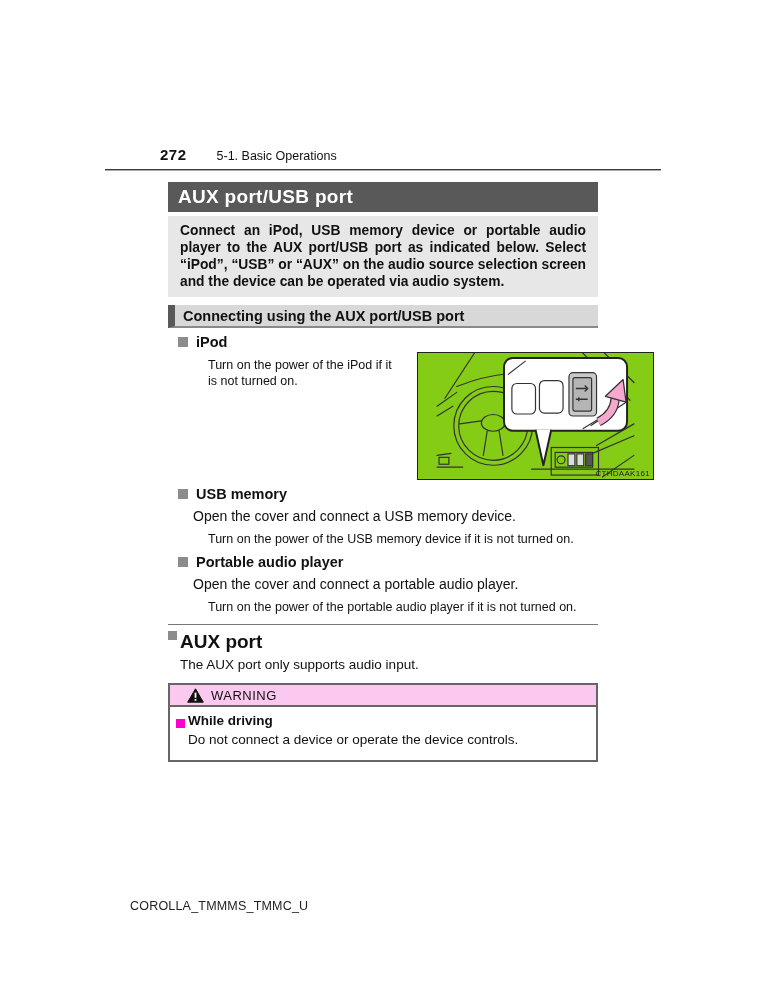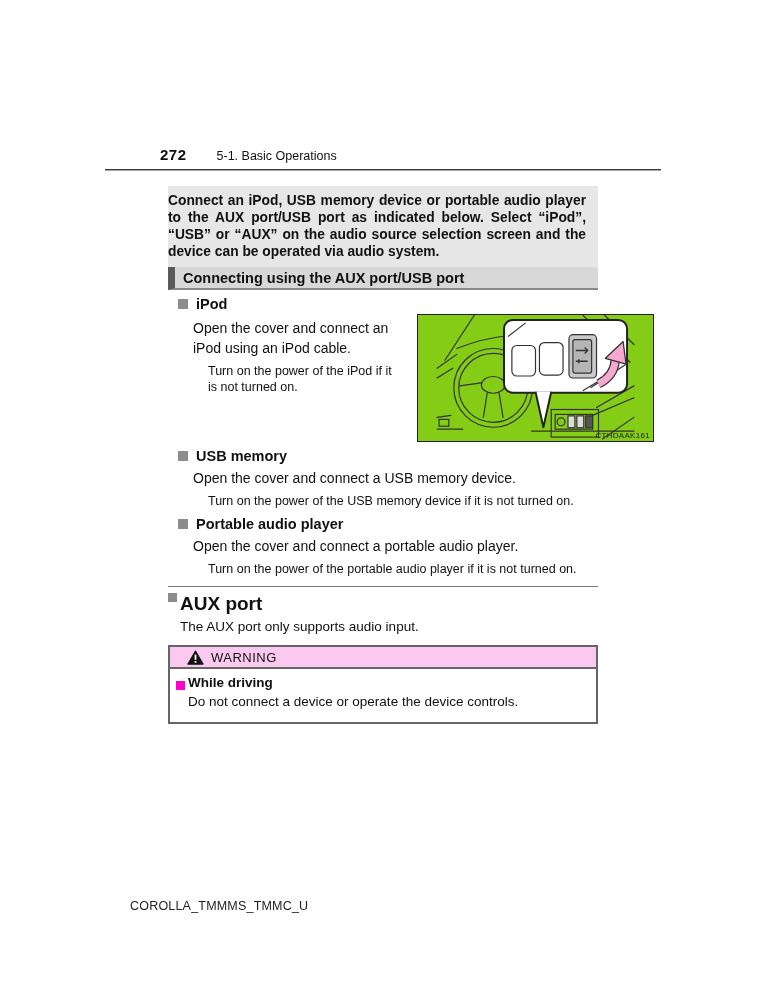--- a/index.html
+++ b/index.html
@@ -12,25 +12,25 @@
   .page-num { font-size:15px; font-weight:bold; letter-spacing:0.5px; }
   .chapter  { font-size:12.5px;text-align:center; }
   .header-rule { position:absolute; top:169px; left:105px; width:556px; height:2px; background:#3c3c3c; border-bottom:1px solid #aaa; }
   .content { position:absolute; left:168px; top:182px; width:430px; }
 
   .title-bar {
     height:30px; background:#595959; color:#ffffff; font-size:19px; font-weight:bold;
     line-height:30px; padding-left:10px; letter-spacing:0.3px;
   }
   .intro-box {
-    margin-top:4px; background:#e7e7e7; padding:6px 12px 7px 0;
+    margin-top:4px; background:#e7e7e7; padding:6px 12px 7px 12px;
     font-size:13.8px; font-weight:bold; line-height:17px; text-align:justify;
   }
   .section-header {
-    background:#d8d8d8; border-left:7px solid #595959; border-bottom:2px solid #8a8a8a;
+    margin-top:8px; background:#d8d8d8; border-left:7px solid #595959; border-bottom:2px solid #8a8a8a;
     font-size:14.5px; font-weight:bold; padding:3px 0 2px 8px;
   }
   .item-heading { display:flex; align-items:center; gap:8px; margin:6px 0 0 10px; font-weight:bold; font-size:14.5px;text-align:right; }
   .sq { width:10px; height:10px; background:#8c8c8c; flex:0 0 auto; }
   .sq.small { width:9px; height:9px; }
   .sq.magenta { background:#ff00cc; }
 
   .ipod-row { display:flex; margin-top:2px; }
   .ipod-text { width:229px; flex:0 0 auto; }
   .body { font-size:14px; line-height:20px; margin:4px 0 0 25px; }
@@ -63,32 +63,32 @@
 <div class="page">
 
   <div class="page-header">
     <span class="page-num">272</span>
     <span class="chapter">5-1. Basic Operations</span>
   </div>
   <div class="header-rule"></div>
 
   <div class="content">
 
+    <div class="title-bar">AUX port/USB port</div>
 
     <div class="intro-box">Connect an iPod, USB memory device or portable audio player to the AUX port/USB port as indicated below. Select “iPod”, “USB” or “AUX” on the audio source selection screen and the device can be operated via audio system.</div>
 
     <div class="section-header">Connecting using the AUX port/USB port</div>
 
     <div class="item-heading">
       <span class="sq"></span>
       <span>iPod</span>
     </div>
     <div class="ipod-row">
       <div class="ipod-text">
-        <p class="body">Open the cover and connect an iPod using an iPod cable.</p>
         <p class="note">Turn on the power of the iPod if it is not turned on.</p>
       </div>
       <div class="figure">
         <svg viewBox="0 0 200 128">
           <g stroke="#333" stroke-width="1.2" fill="none" stroke-linecap="round">
 
             <path d="M38,0 L8,46"></path>
             <path d="M0,54 L20,40"></path>
             <path d="M0,64 L16,54"></path>
             <path d="M20,34 C60,18 100,16 152,26"></path>

